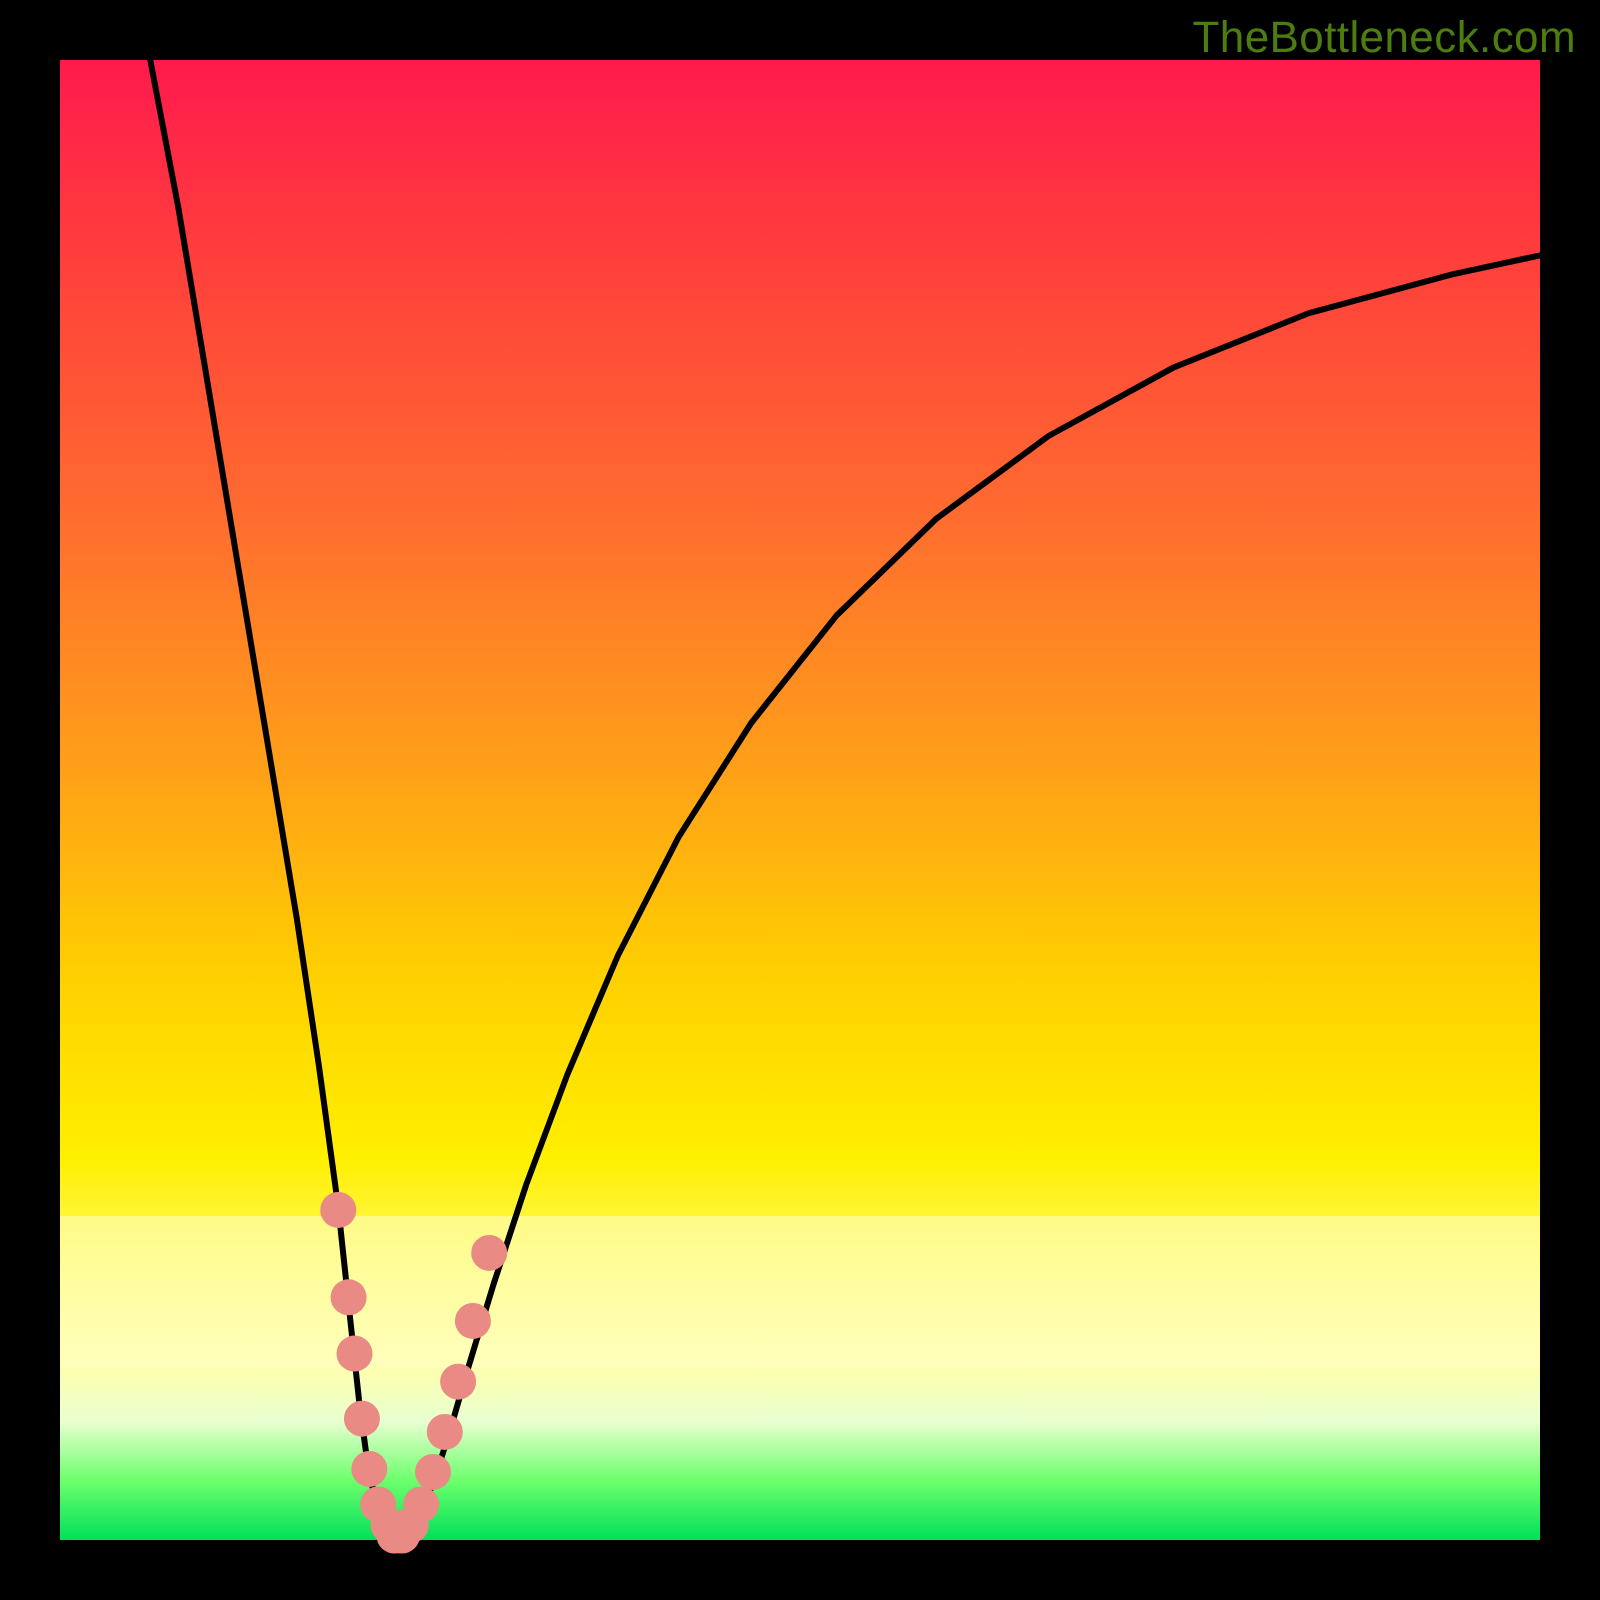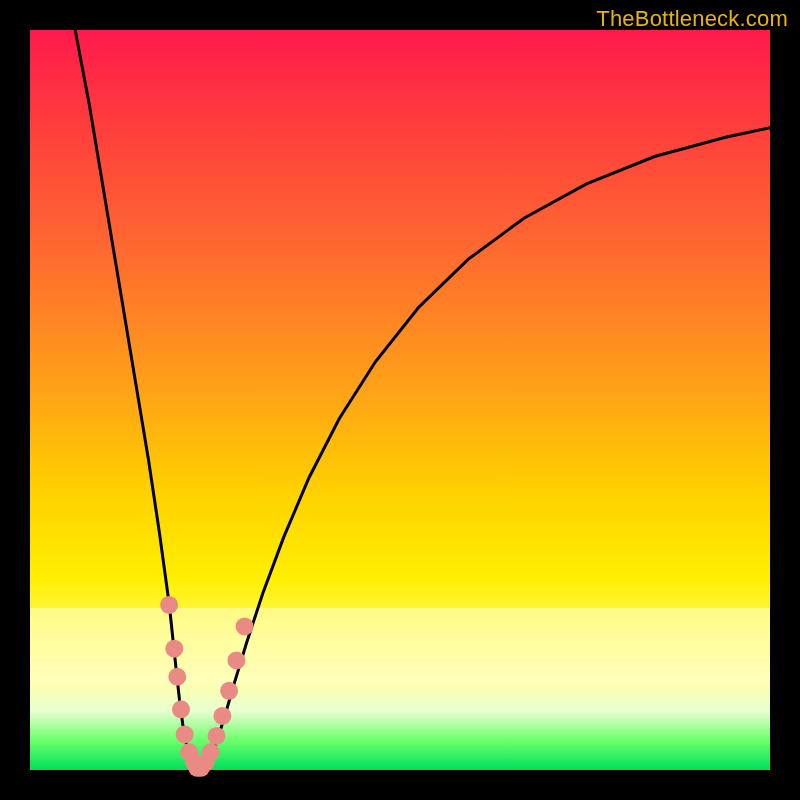--- a/index.html
+++ b/index.html
@@ -44,21 +44,21 @@
   .pale-band {
     position: absolute;
     left: 0;
     width: 100%;
     background: rgba(255,255,200,0.55);
   }
   .watermark {
     position: absolute;
     top: 6px;
     right: 12px;
-    color: #eab308;
+    color: #4d7c0f;
     font-size: 22px;
     font-weight: 400;
     letter-spacing: 0.2px;
     user-select: none;
   }
   svg.curve {
     position: absolute;
     left: 0;
     top: 0;
     width: 740px;

